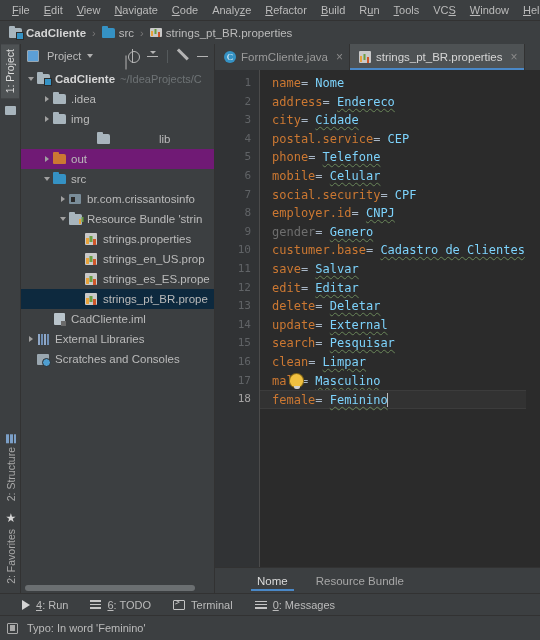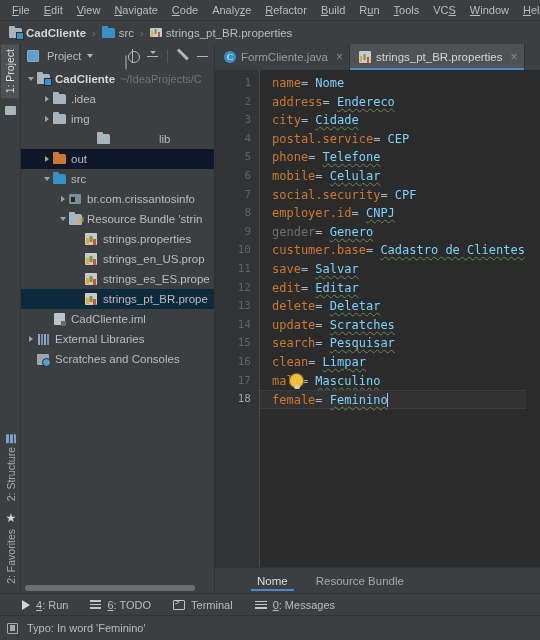--- a/index.html
+++ b/index.html
@@ -238,21 +238,21 @@
     position: relative;
   }
   .node {
     height: 20px;
     display: flex; align-items: center;
     white-space: nowrap;
     cursor: default;
     padding-right: 2px;
   }
   .node.sel { background: #0d293e; }
-  .node.hl { background: #0f172a; }
+  .node.hl { background: #701a75; }
   .arrow {
     width: 11px; flex: 0 0 11px;
     display: flex; align-items: center; justify-content: center;
   }
   .arrow i {
     width: 0; height: 0;
     border-top: 3.5px solid transparent;
     border-bottom: 3.5px solid transparent;
     border-left: 4.5px solid #a0a0a0;
     display: block;
@@ -775,21 +775,21 @@
             <div class="cl"><span class="k">postal.service</span><span class="eq">= </span><span class="v">CEP</span></div>
             <div class="cl"><span class="k">phone</span><span class="eq">= </span><span class="v sp">Telefone</span></div>
             <div class="cl"><span class="k">mobile</span><span class="eq">= </span><span class="v sp">Celular</span></div>
             <div class="cl"><span class="k">social.security</span><span class="eq">= </span><span class="v">CPF</span></div>
             <div class="cl"><span class="k">employer.id</span><span class="eq">= </span><span class="v sp">CNPJ</span></div>
             <div class="cl"><span class="k dim">gender</span><span class="eq">= </span><span class="v sp">Genero</span></div>
             <div class="cl"><span class="k">custumer.base</span><span class="eq">= </span><span class="v sp">Cadastro de Clientes</span></div>
             <div class="cl"><span class="k">save</span><span class="eq">= </span><span class="v sp">Salvar</span></div>
             <div class="cl"><span class="k">edit</span><span class="eq">= </span><span class="v sp">Editar</span></div>
             <div class="cl"><span class="k">delete</span><span class="eq">= </span><span class="v sp">Deletar</span></div>
-            <div class="cl"><span class="k">update</span><span class="eq">= </span><span class="v sp">Scratches</span></div>
+            <div class="cl"><span class="k">update</span><span class="eq">= </span><span class="v sp">External</span></div>
             <div class="cl"><span class="k">search</span><span class="eq">= </span><span class="v sp">Pesquisar</span></div>
             <div class="cl"><span class="k">clean</span><span class="eq">= </span><span class="v sp">Limpar</span></div>
             <div class="cl"><span class="k">male</span><span class="eq">= </span><span class="v sp">Masculino</span><span class="bulb"></span></div>
             <div class="cl current"><span class="k">female</span><span class="eq">= </span><span class="v sp">Feminino</span><span class="caret"></span></div>
           </div>
         <div class="editor-scroll"></div>
       </div>
       <div class="ed-bottom" id="edbottom">
           <div class="ed-btab active">
             <span>Nome</span>

